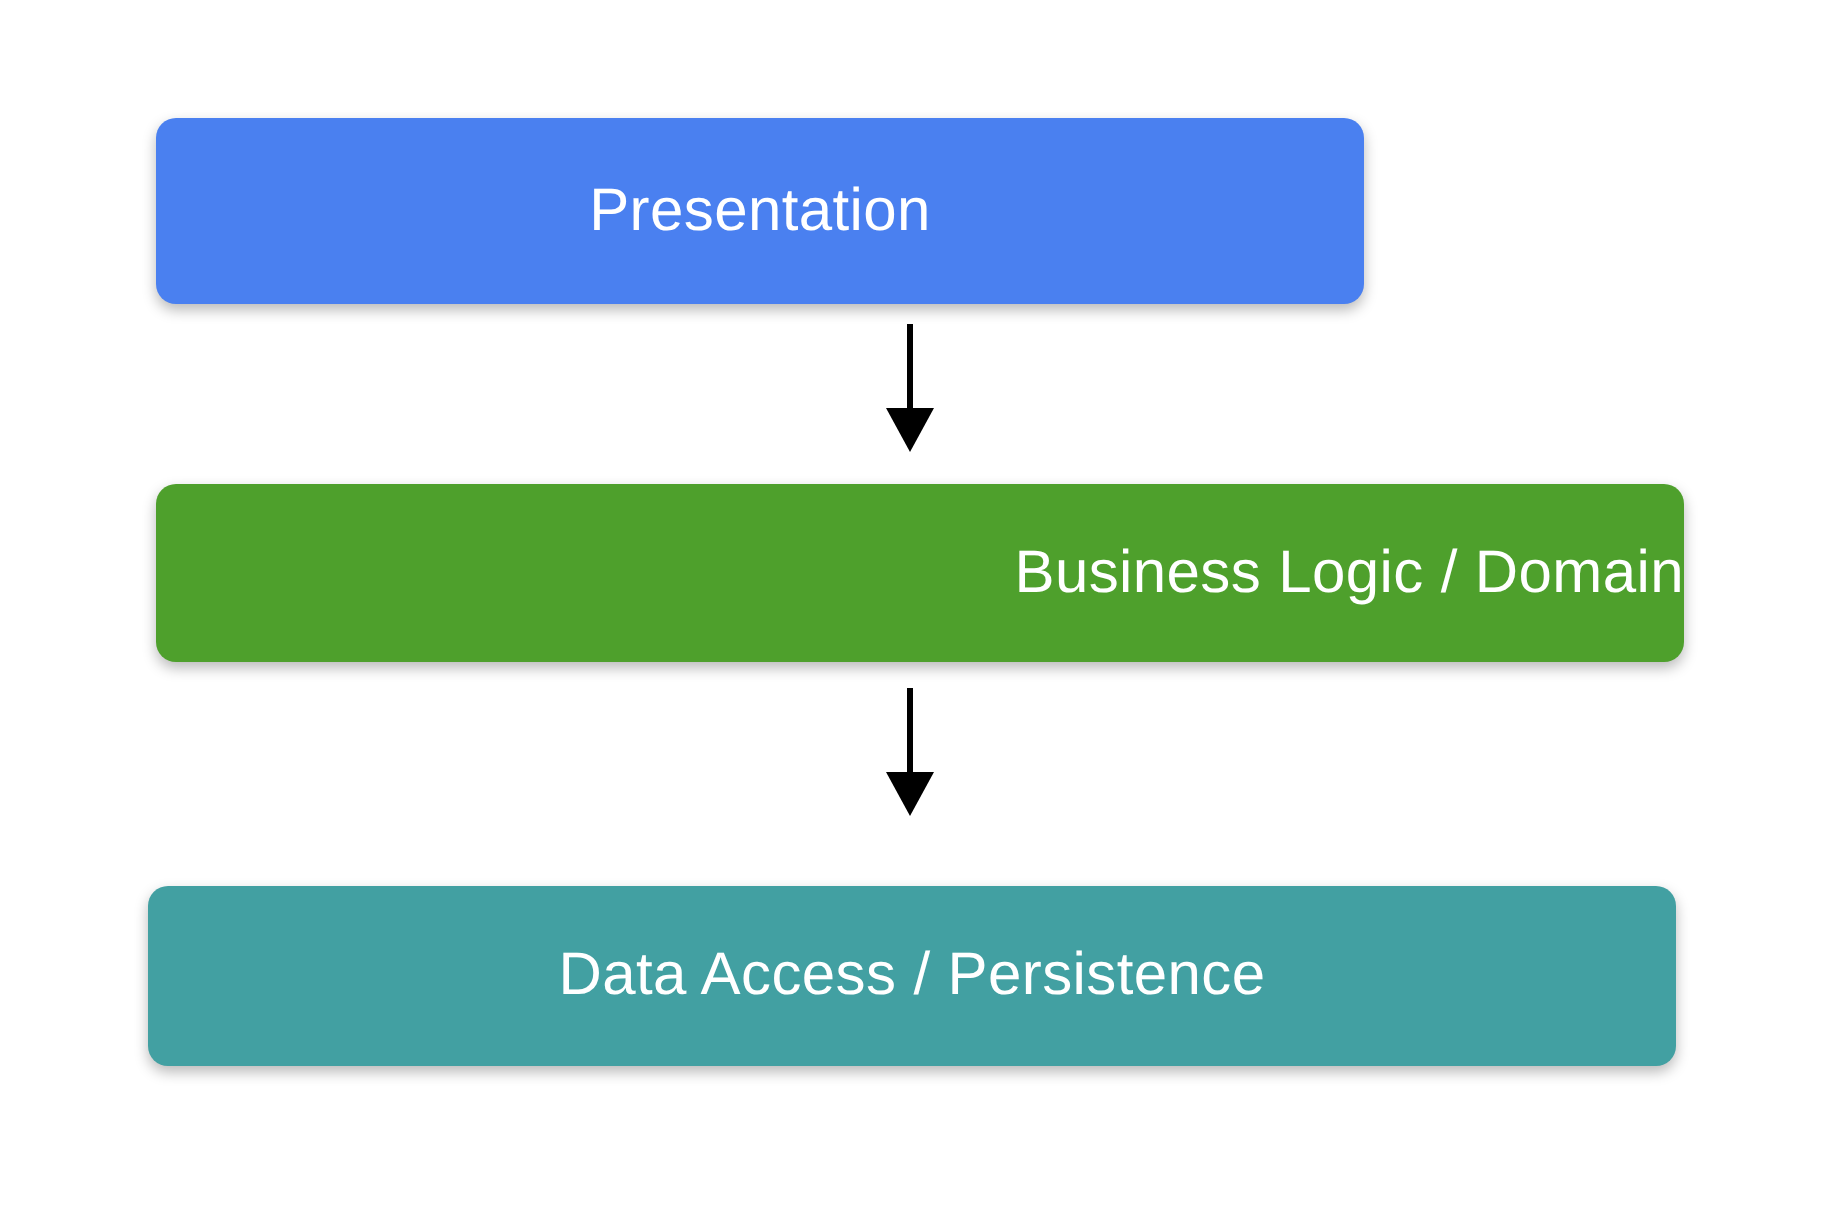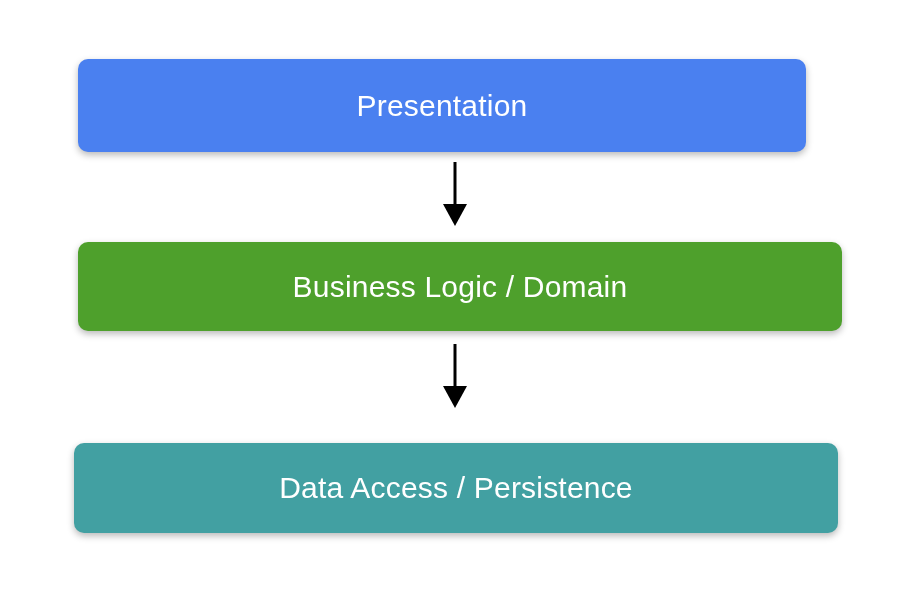--- a/index.html
+++ b/index.html
@@ -40,29 +40,30 @@
     letter-spacing: 0.2px;
     line-height: 1;
     text-align: center;
     white-space: nowrap;
     font-family: "Liberation Sans", "DejaVu Sans", sans-serif;
   }
 
   #layer-presentation {
     left: 78px;
     top: 59px;
-    width: 728px;
+    width: 604px;
     height: 93px;
   }
 
   #layer-business-logic {
     left: 78px;
     top: 242px;
     width: 764px;
     height: 89px;
+    justify-content: flex-end;
   }
 
   #layer-data-access {
     left: 74px;
     top: 426px;
     width: 764px;
     height: 90px;
   }
 
   

